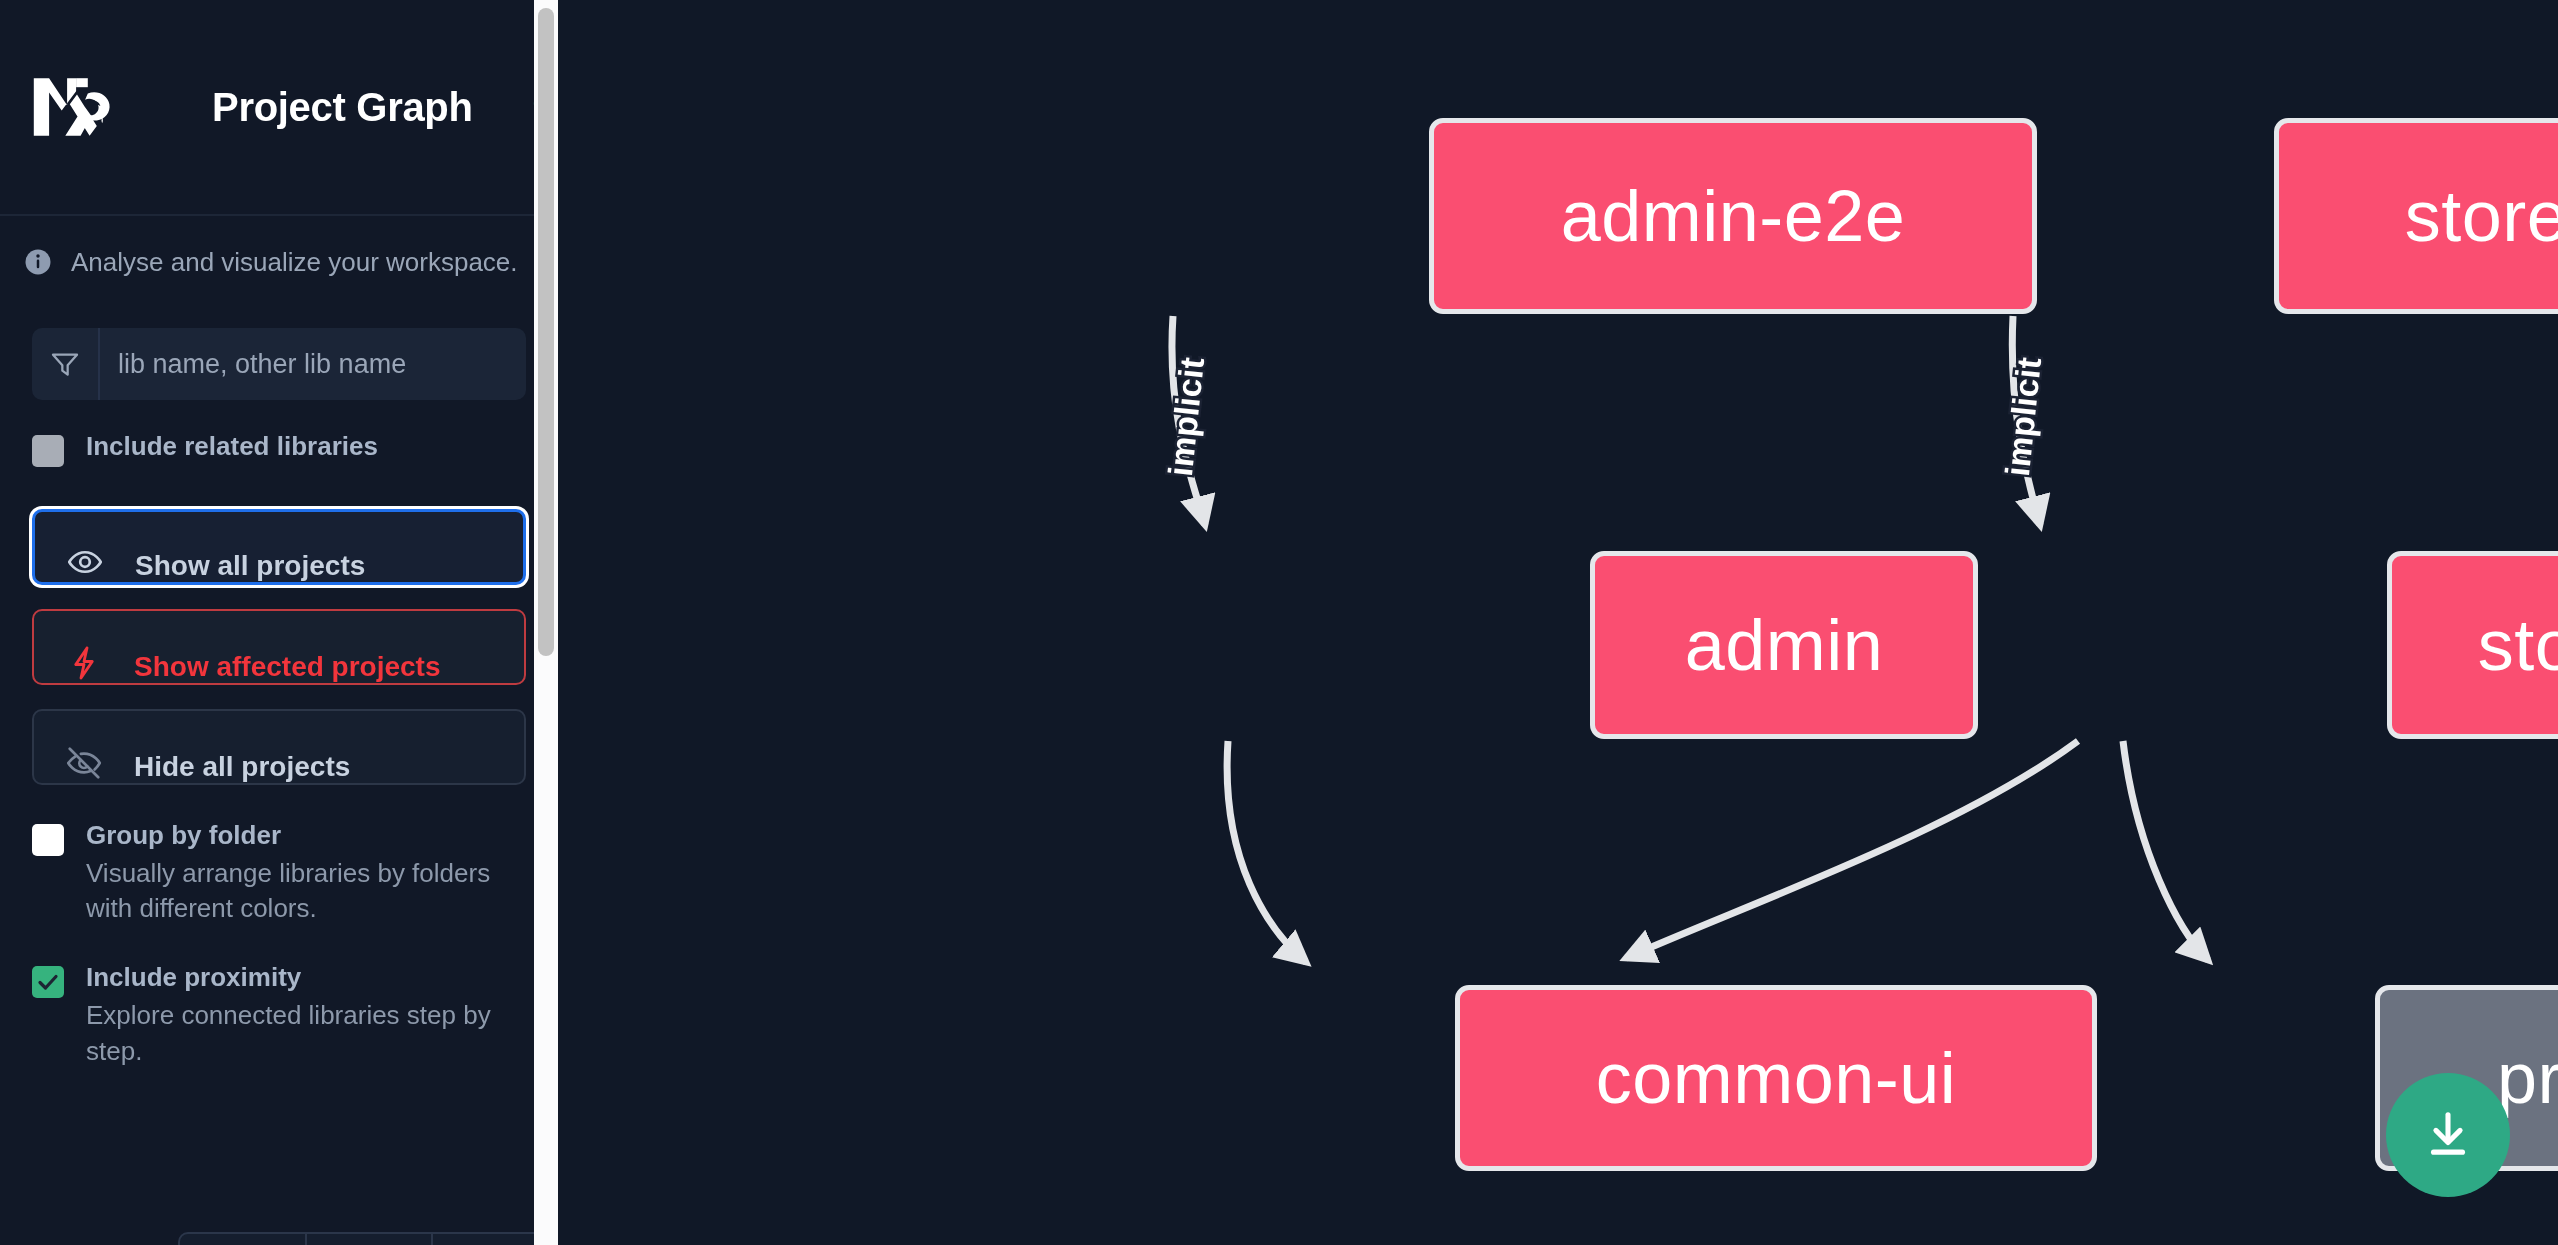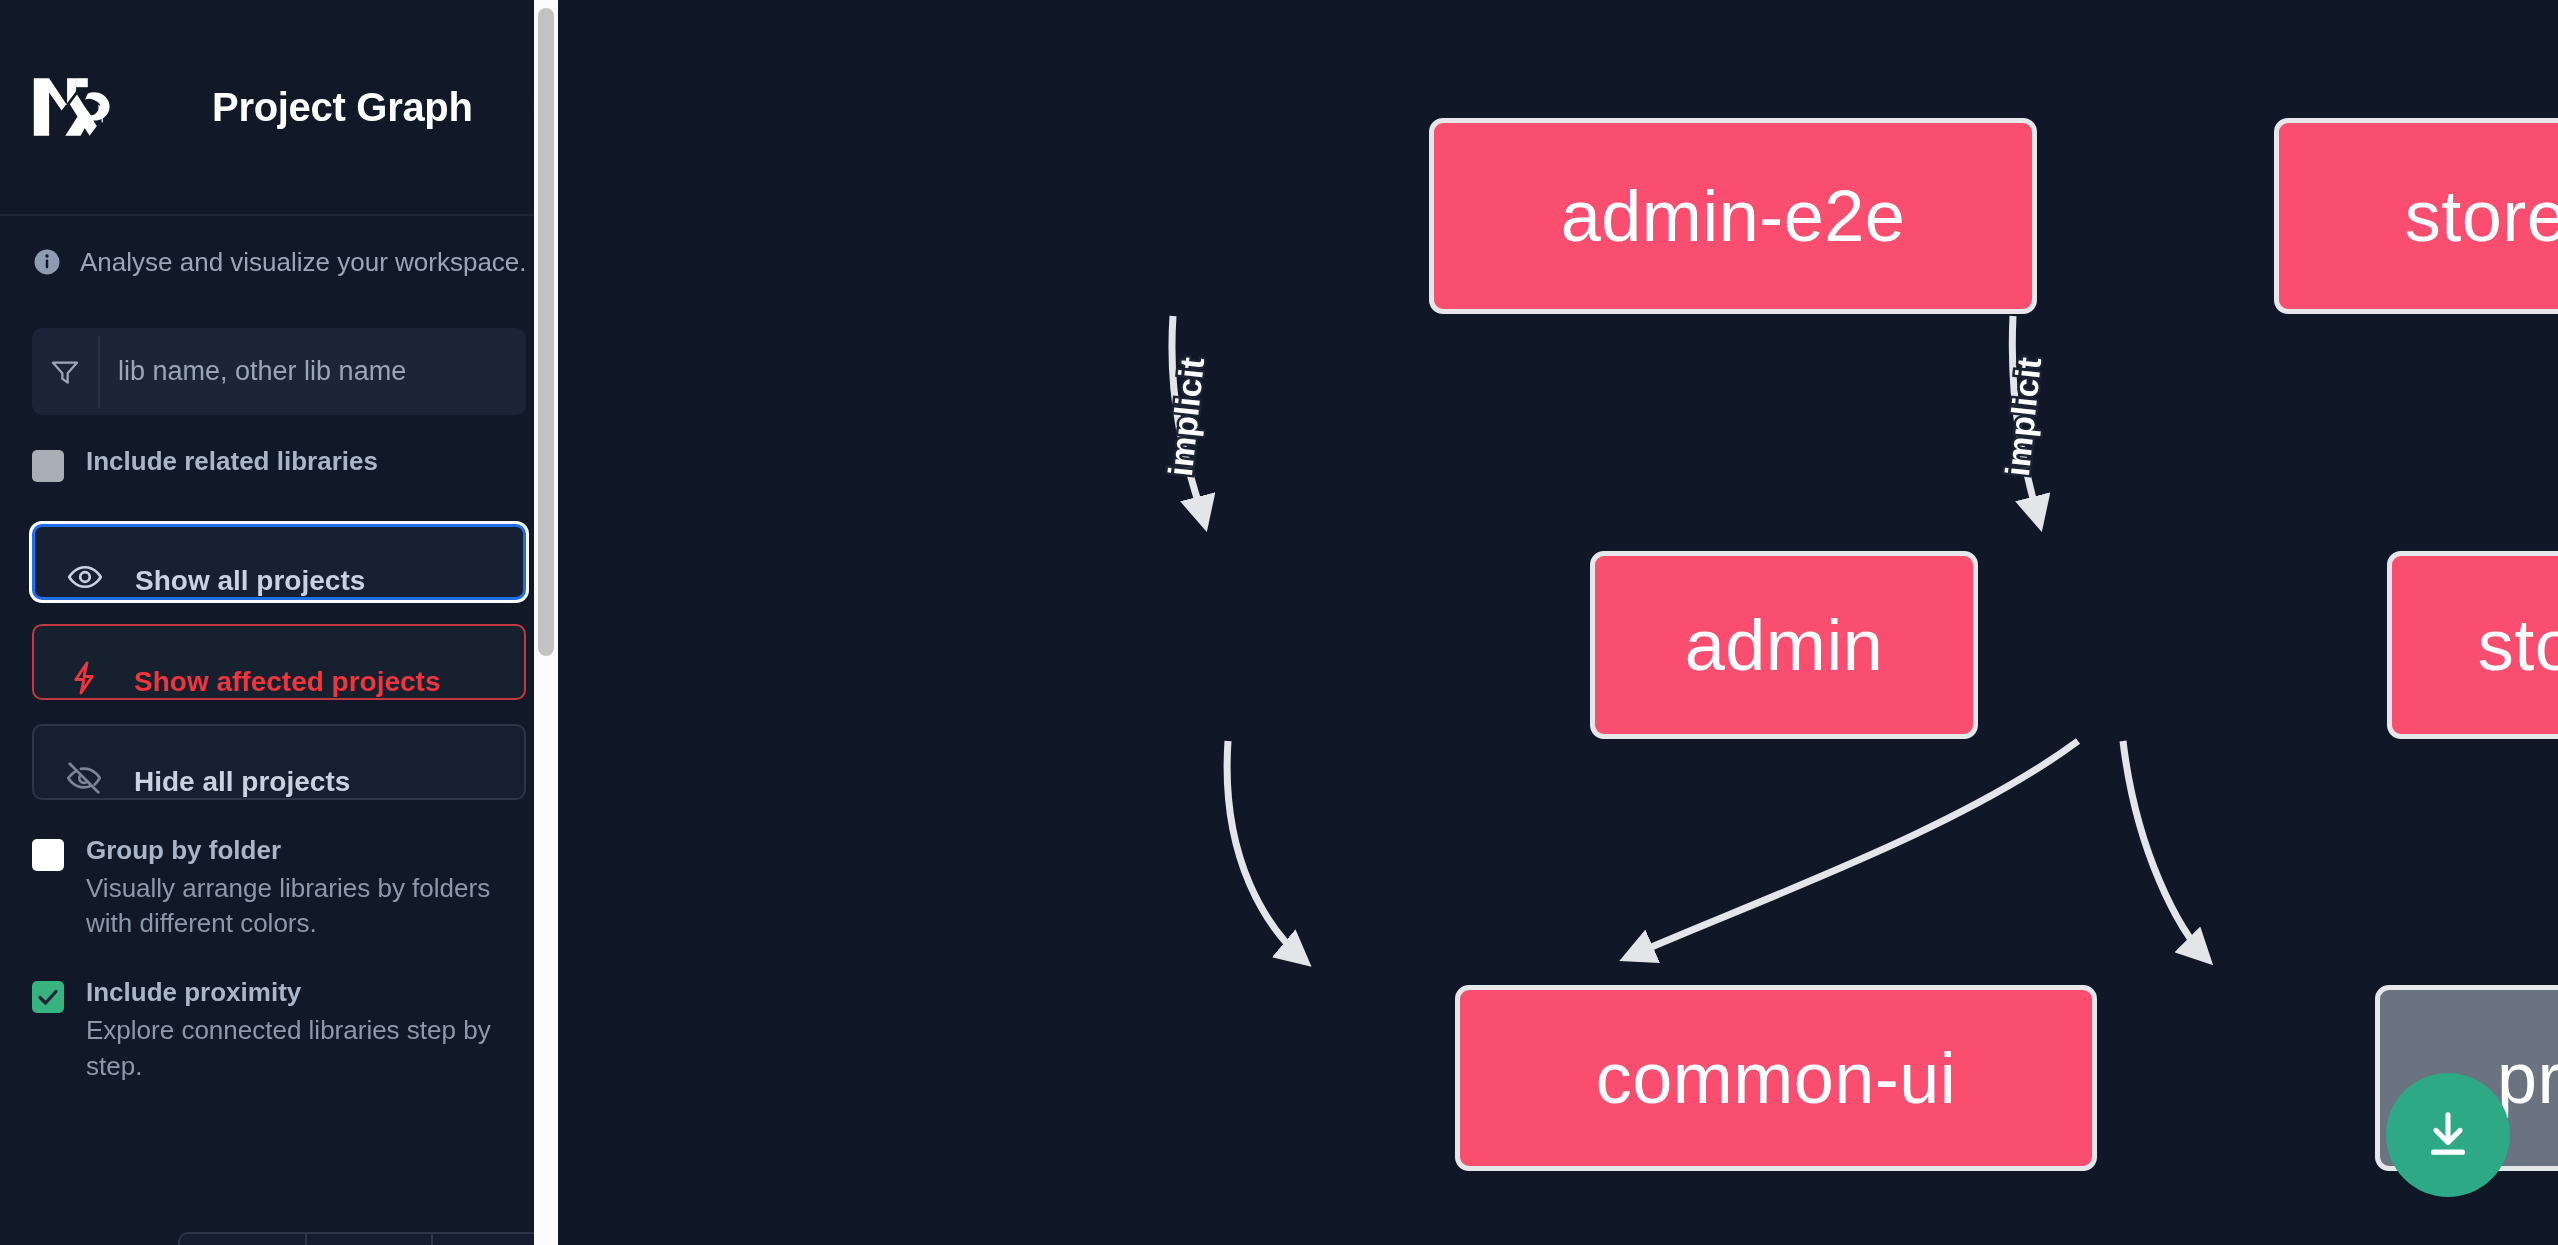--- a/index.html
+++ b/index.html
@@ -34,33 +34,33 @@
     white-space: nowrap;
   }
   .moon-btn {
     margin-left: 50px; width: 46px; height: 46px;
     display: flex; align-items: center; justify-content: center;
     background: none; border: none; cursor: pointer;
   }
 
   .tagline {
     display: flex; align-items: center;
-    padding: 0 32px;
+    padding: 0 23px;
     height: 92px;
   }
   .info-icon { flex: 0 0 30px; width: 30px; height: 30px; }
   .tagline-text {
     margin-left: 18px; font-size: 26px; color: #9aa6b8;
     white-space: nowrap;
   }
 
   .search-row { padding: 0 32px; margin-top: 20px; }
   .search-box {
     display: flex; align-items: center;
-    height: 87px;
+    height: 72px;
     background: #1b2537;
     border-radius: 10px;
     overflow: hidden;
   }
   .search-icon-wrap {
     width: 68px; height: 72px;
     display: flex; align-items: center; justify-content: center;
     border-right: 2px solid #26324a;
     flex: 0 0 68px;
   }

